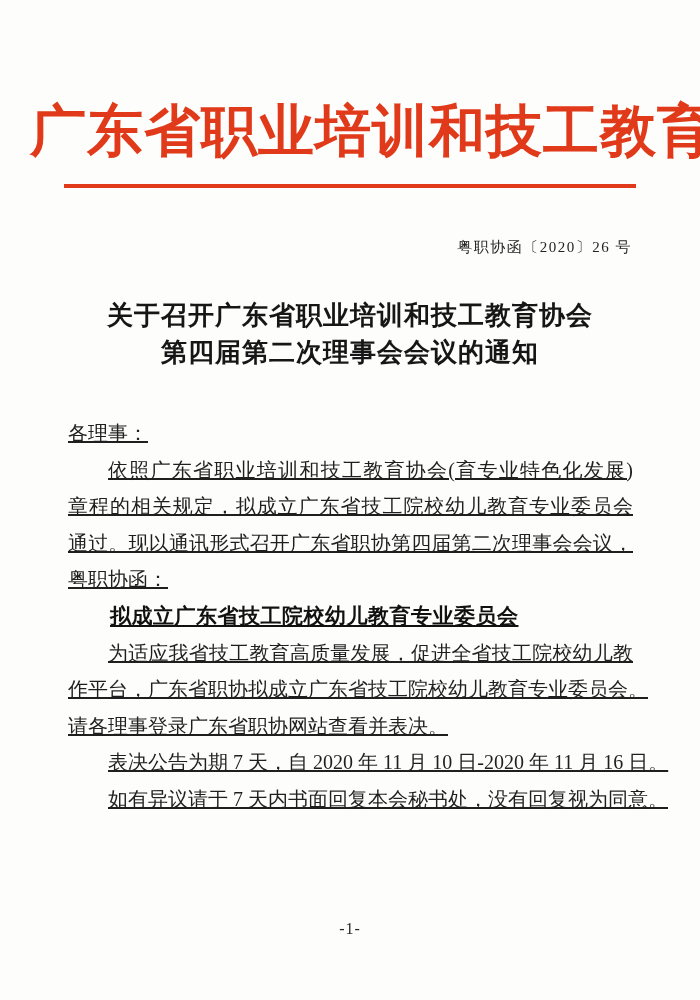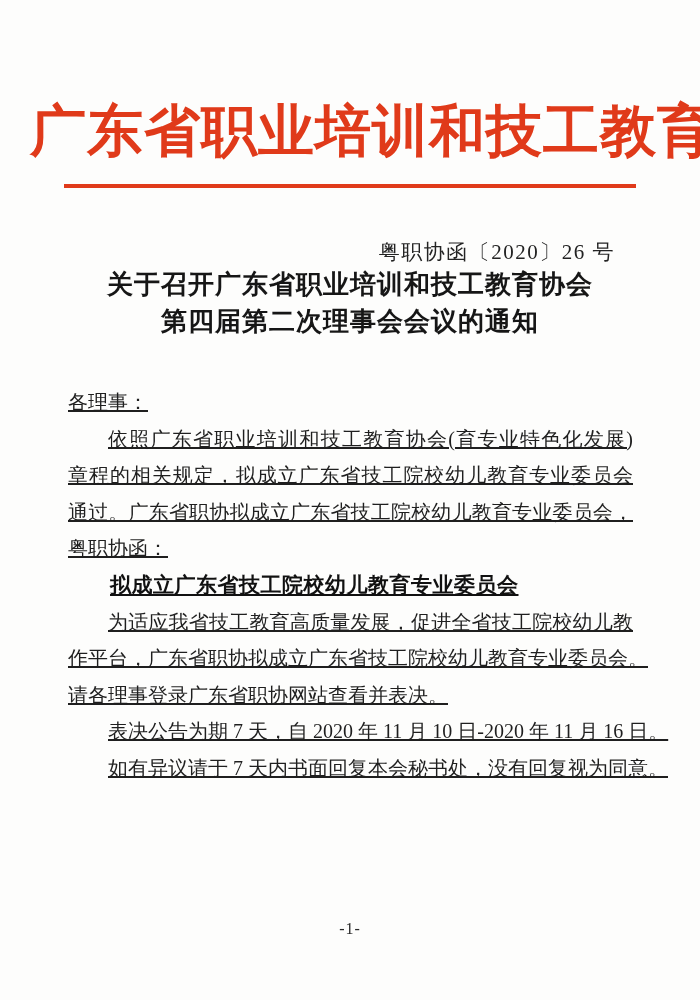--- a/index.html
+++ b/index.html
@@ -31,28 +31,29 @@
   }
   .red-rule {
     width: 572px;
     height: 4px;
     margin: 18px auto 0 auto;
     background: #e03a1a;
   }
   
   .doc-number {
     margin-top: 50px;
-    padding-right: 85px;
+    padding-right: 68px;
     text-align: right;
-    font-size: 21px;
+    font-size: 15px;
     letter-spacing: 1.5px;
     color: #232323;
   }
   
   .notice-title {
+    margin-top: 40px;
     text-align: center;
     font-size: 26px;
     font-weight: bold;
     line-height: 37px;
     letter-spacing: 1px;
     color: #161616;
   }
   
   .body-text {
     margin: 44px 67px 0 68px;
@@ -105,21 +106,21 @@
 
   <div class="notice-title">
     <div>关于召开广东省职业培训和技工教育协会</div>
     <div>第四届第二次理事会会议的通知</div>
   </div>
 
   <div class="body-text">
     <div class="line short">各理事：</div>
     <div class="line indent">依照广东省职业培训和技工教育协会(育专业特色化发展)</div>
     <div class="line">章程的相关规定，拟成立广东省技工院校幼儿教育专业委员会</div>
-    <div class="line">通过。广东省职协拟成立广东省技工院校幼儿教育专业委员会，</div>
+    <div class="line">通过。现以通讯形式召开广东省职协第四届第二次理事会会议，</div>
     <div class="line short">粤职协函：</div>
     <div class="line short indent agenda">拟成立广东省技工院校幼儿教育专业委员会</div>
     <div class="line indent">为适应我省技工教育高质量发展，促进全省技工院校幼儿教</div>
     <div class="line">作平台，广东省职协拟成立广东省技工院校幼儿教育专业委员会。</div>
     <div class="line short">请各理事登录广东省职协网站查看并表决。</div>
     <div class="line indent">表决公告为期 7 天，自 2020 年 11 月 10 日-2020 年 11 月 16 日。</div>
     <div class="line indent">如有异议请于 7 天内书面回复本会秘书处，没有回复视为同意。</div>
   </div>
 
   <div class="page-number">-1-</div>

